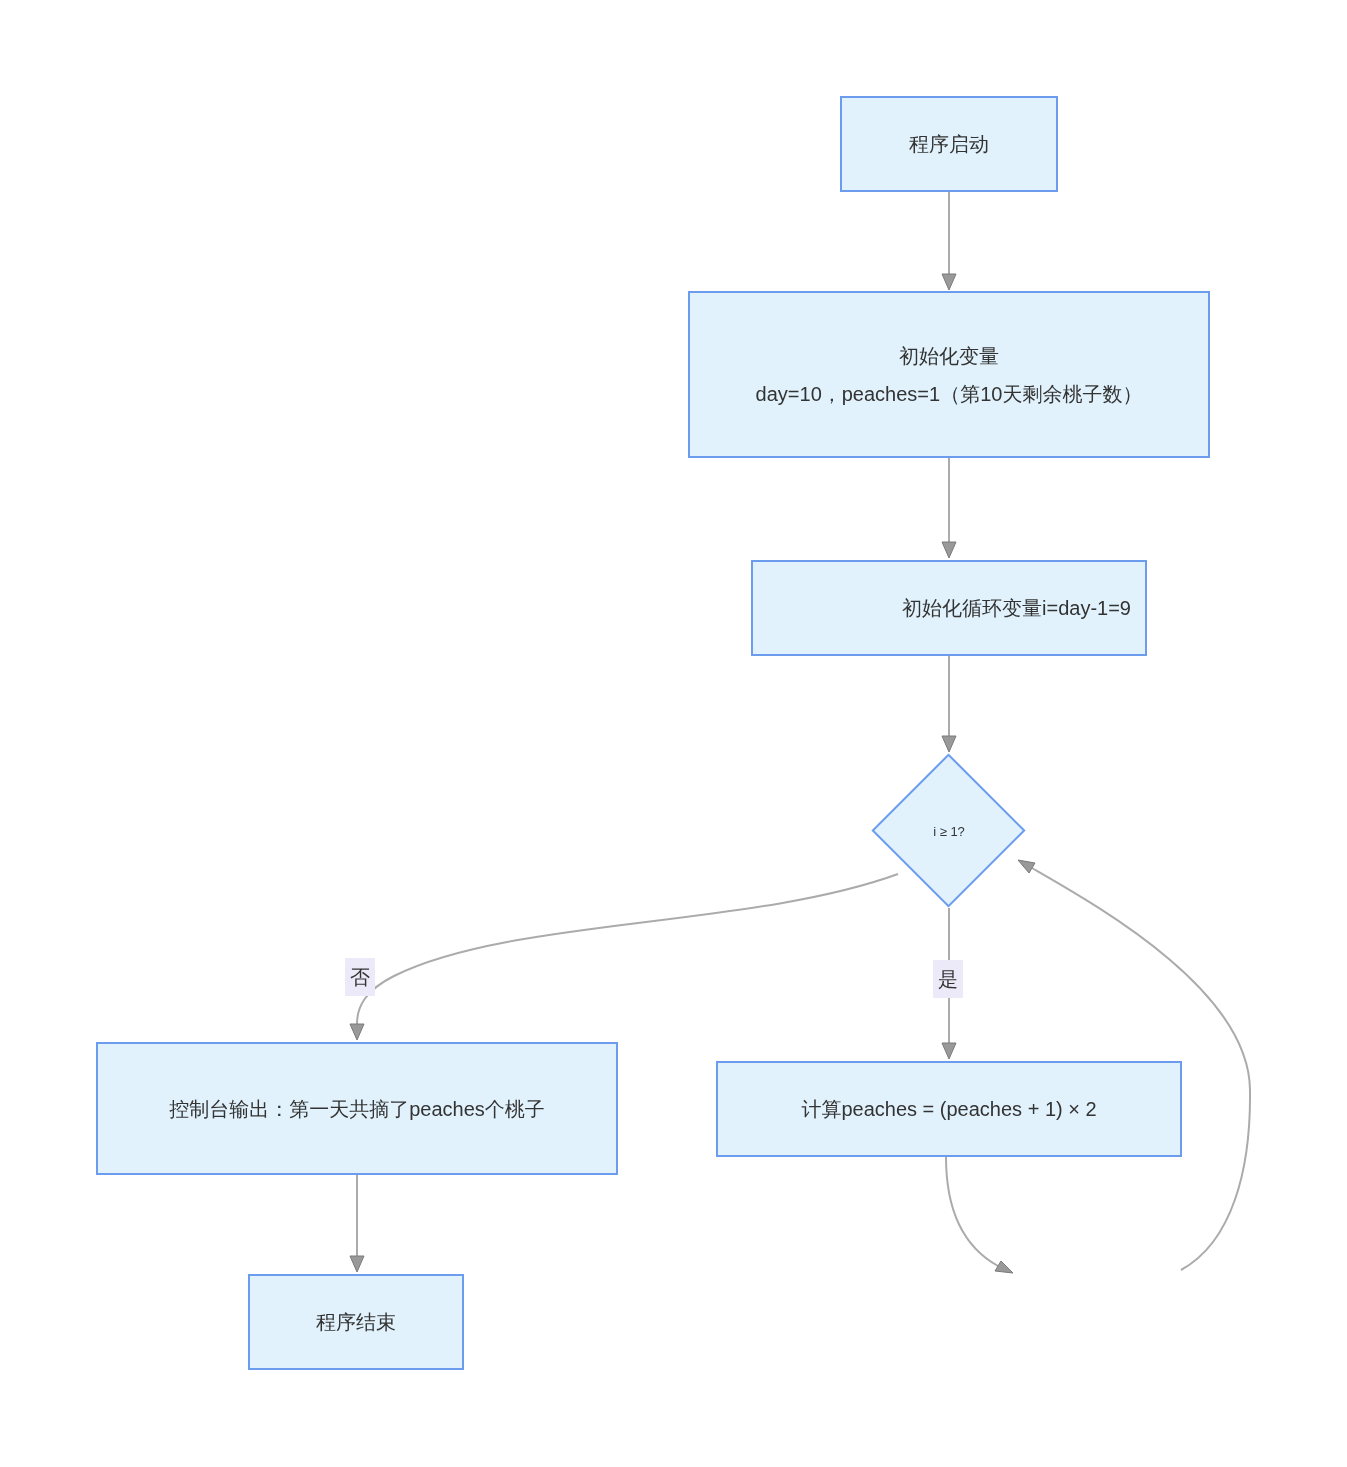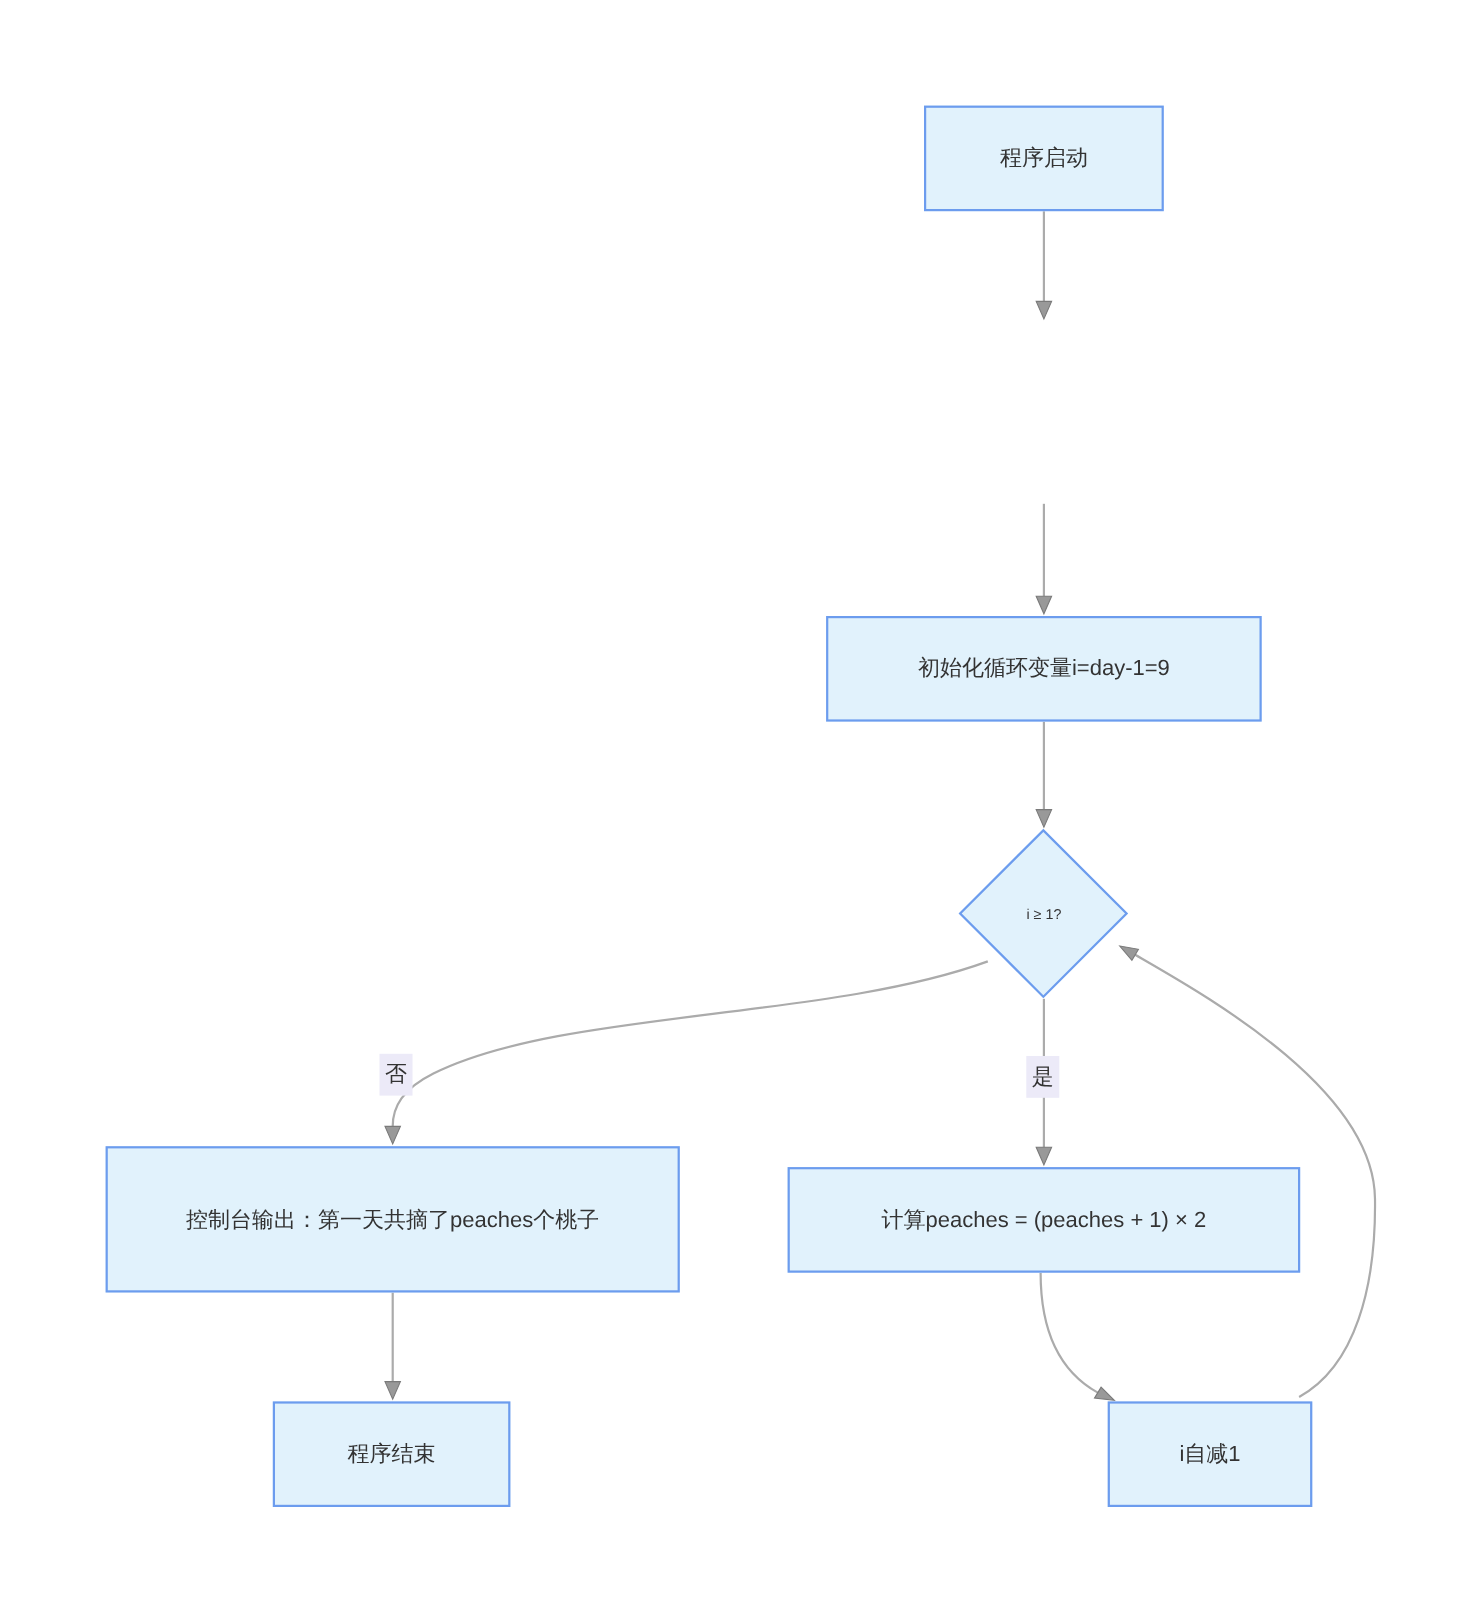--- a/index.html
+++ b/index.html
@@ -54,21 +54,21 @@
     position:absolute;
     transform:translate(-50%,-50%);
     background:var(--label-bg);
     font-size:20px;line-height:30px;
     padding:4px 5px;
     text-align:center;
   }
   
   #node-start     {left:840px; top:96px;  width:218px; height:96px;}
   #node-init      {left:688px; top:291px; width:522px; height:167px;}
-  #node-init-loop {left:751px; top:560px; width:396px; height:96px;}
+  #node-init-loop {left:751px; top:560px; width:396px; height:96px;justify-content:flex-end;}
   #node-output    {left:96px;  top:1042px;width:522px; height:133px;}
   #node-end       {left:248px; top:1274px;width:216px; height:96px;}
   #node-calc      {left:716px; top:1061px;width:466px; height:96px;}
   #node-decrement {left:1007px;top:1274px;width:186px; height:96px;}
   #diamond-shape  {left:894px; top:776px;}
   #diamond-label  {left:949px; top:831px;}
   #edge-label-no  {left:360px; top:977px;}
   #edge-label-yes {left:948px; top:979px;}
 </style>
 </head>
@@ -100,40 +100,41 @@
     <polygon class="arrowhead" points="995,1271 1001,1261 1013,1273"></polygon>
 
     <path class="edge" d="M1181 1270 C 1232 1242, 1251 1170, 1250 1090 C 1249 990, 1096 905, 1032 868"></path>
     <polygon class="arrowhead" points="1035,863 1029,873 1018,860"></polygon>
   </svg>
 
   <div class="node" id="node-start">
     <span class="node-label">程序启动</span>
   </div>
 
+  <div class="node" id="node-init">
+    <span class="node-label">初始化变量
+day=10，peaches=1（第10天剩余桃子数）</span>
+  </div>
 
   <div class="node" id="node-init-loop">
     <span class="node-label">初始化循环变量i=day-1=9</span>
   </div>
 
   <div class="diamond-shape" id="diamond-shape"></div>
   <div class="diamond-label" id="diamond-label">i ≥ 1?</div>
 
   <div class="node" id="node-end">
     <span class="node-label">程序结束</span>
   </div>
 
   <div class="node" id="node-output">
     <span class="node-label">控制台输出：第一天共摘了peaches个桃子</span>
   </div>
 
   <div class="node" id="node-calc">
     <span class="node-label">计算peaches = (peaches + 1) × 2</span>
   </div>
 
-  <div class="node" id="node-decrement">
-    <span class="node-label">i自减1</span>
-  </div>
 
   <div class="edge-label" id="edge-label-no">否</div>
   <div class="edge-label" id="edge-label-yes">是</div>
 
 </div>
 
 </body></html>

